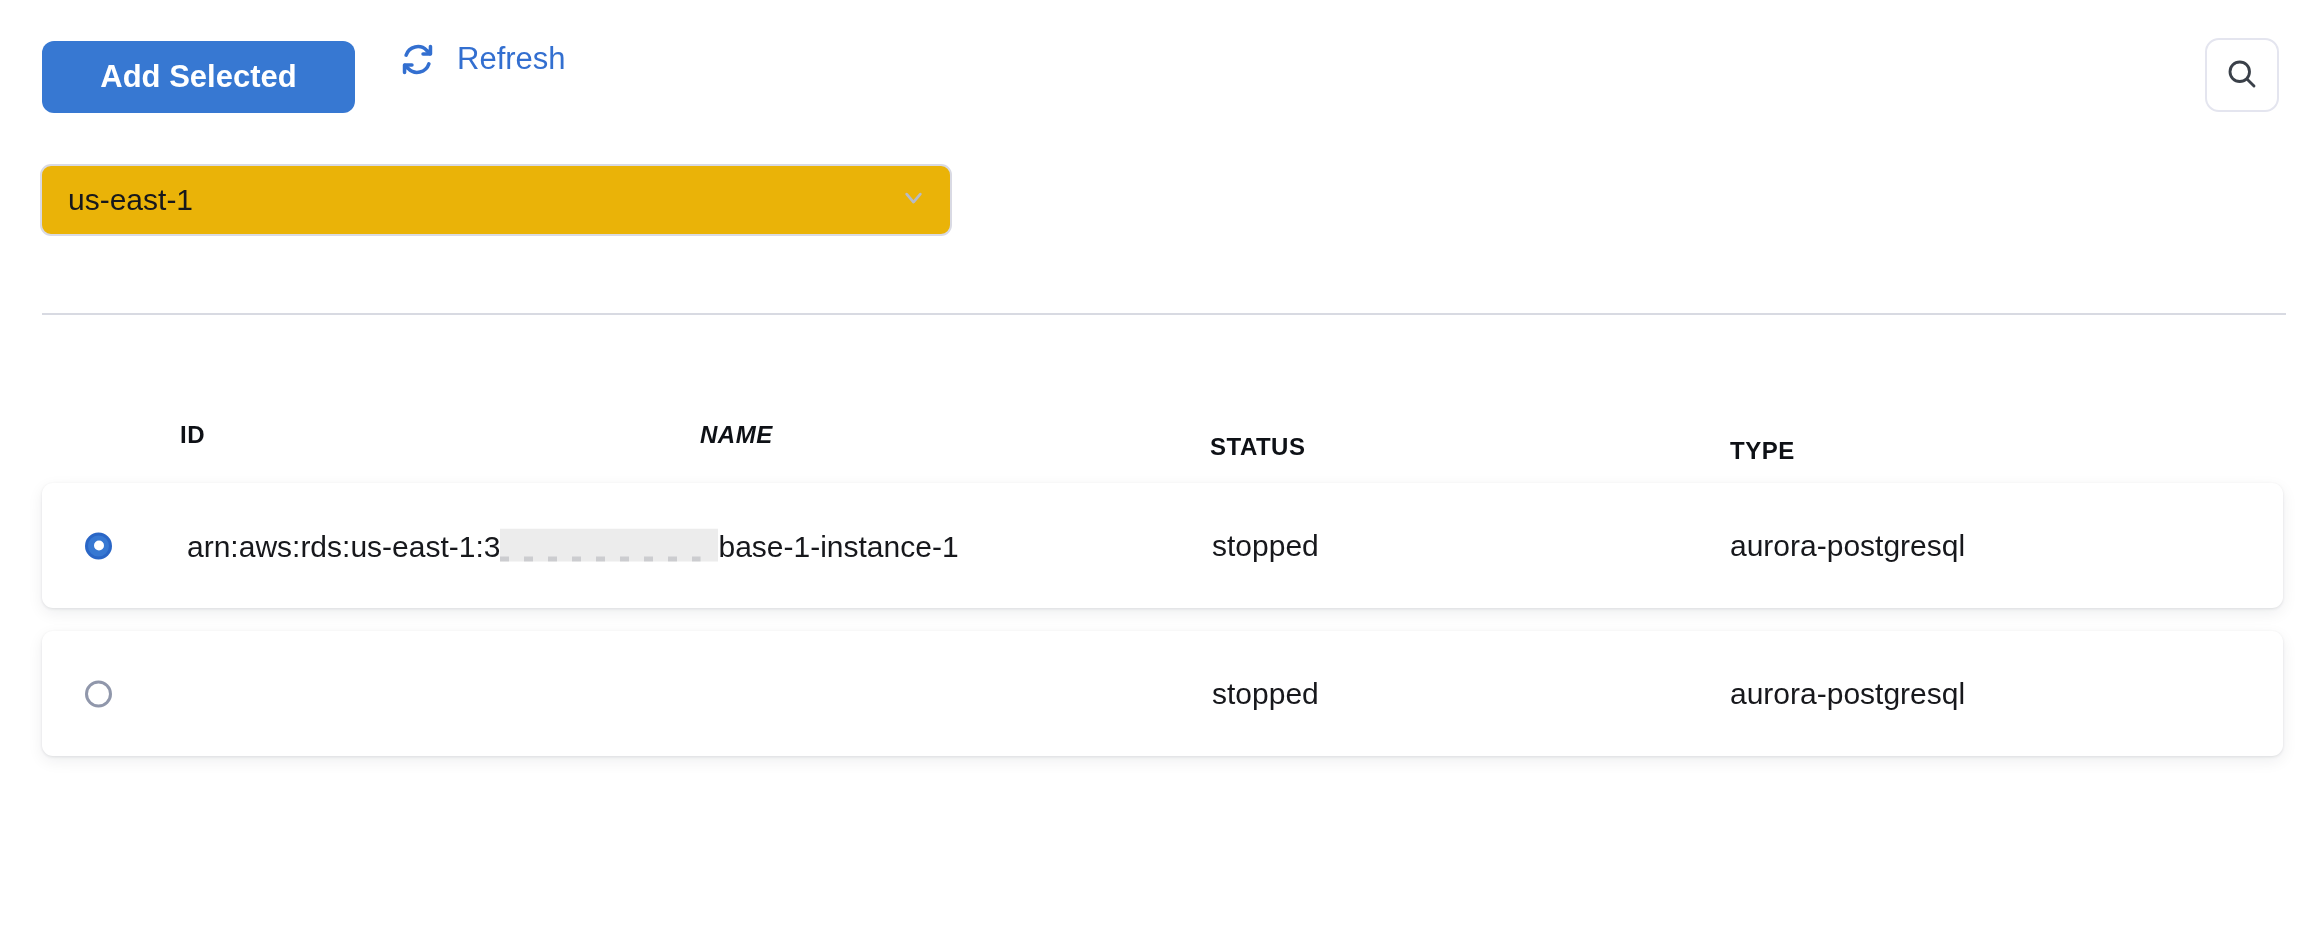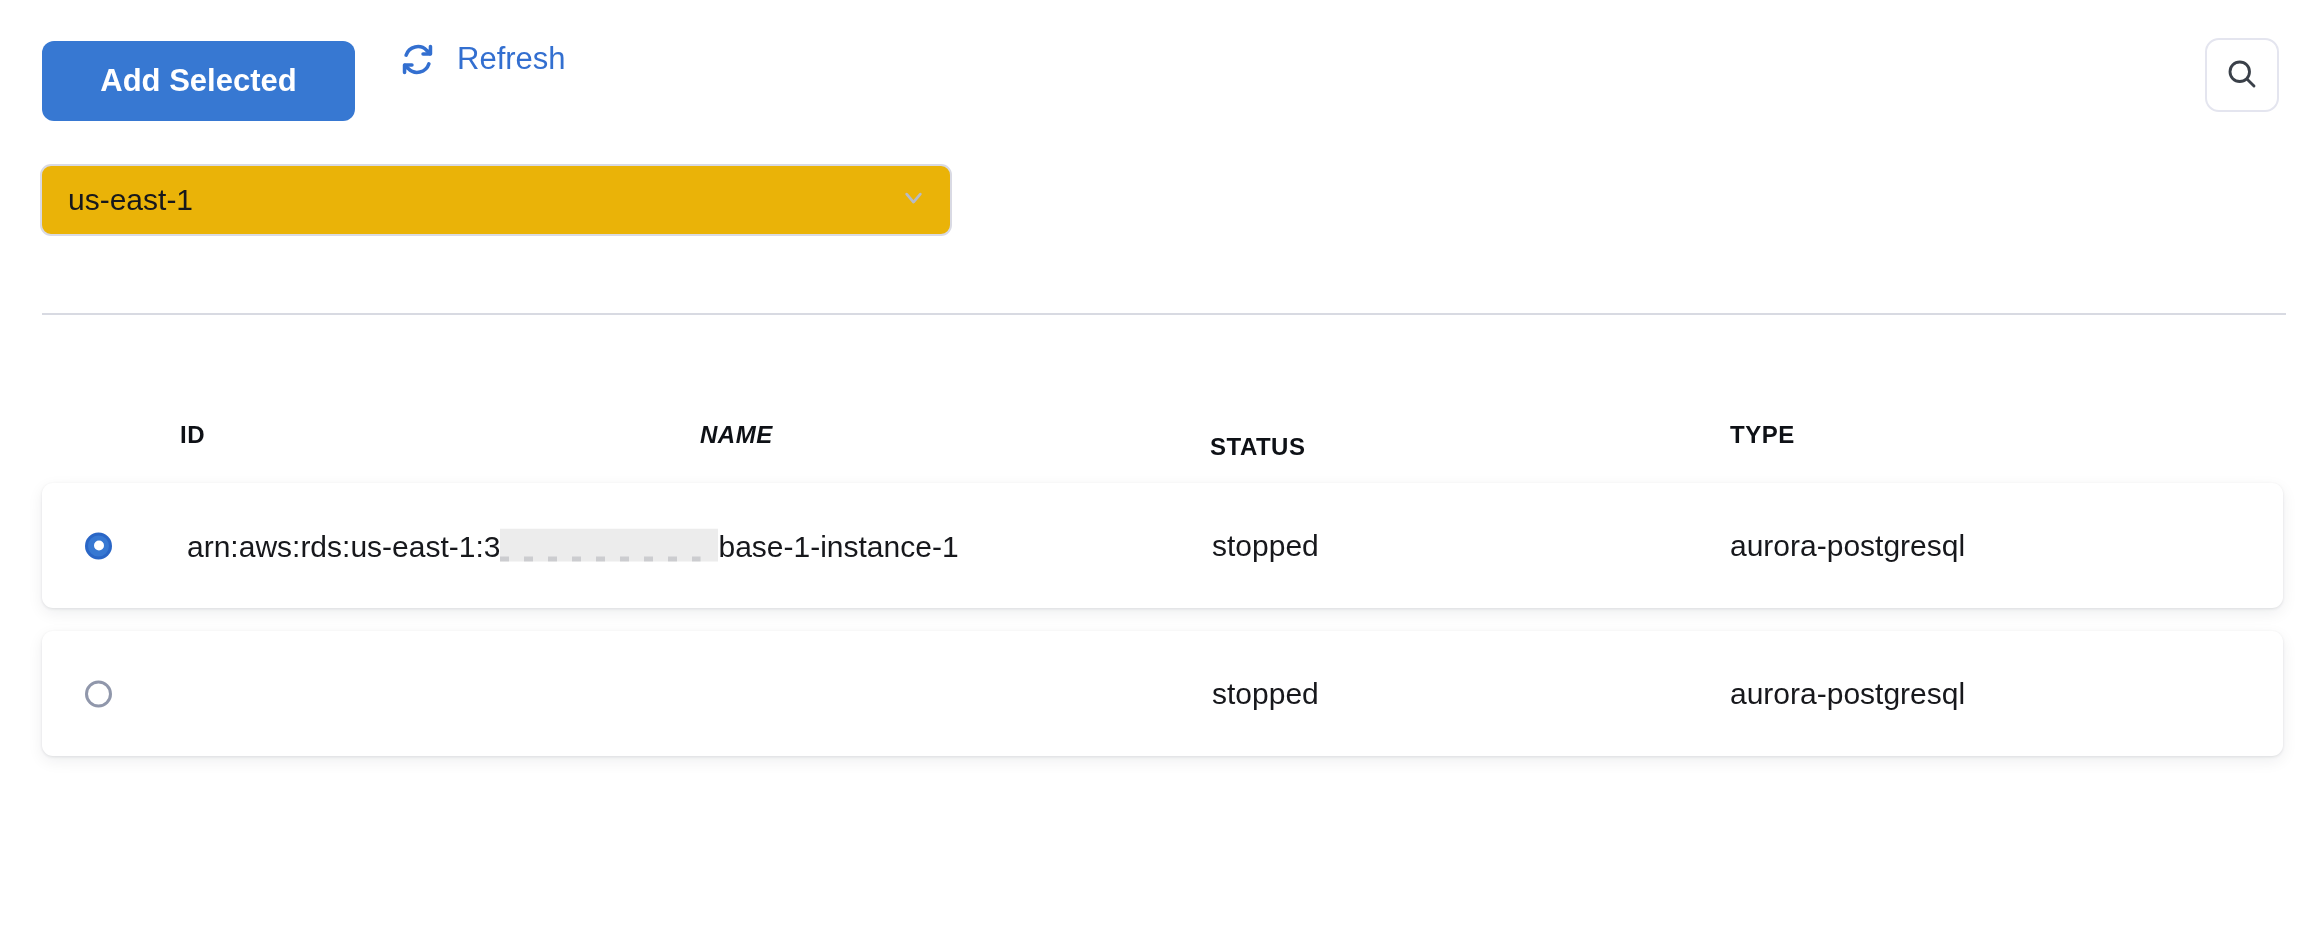--- a/index.html
+++ b/index.html
@@ -3,21 +3,21 @@
 <meta charset="utf-8">
 <style>
   html,body { margin:0; padding:0; background:#ffffff; }
   .page {
     position:relative; width:2298px; height:934px; background:#ffffff;
     font-family:"Liberation Sans", sans-serif; color:#17181C; overflow:hidden;
   }
 
   
   .btn-primary {
-    position:absolute; left:42px; top:41px; width:313px; height:80px;
+    position:absolute; left:42px; top:41px; width:313px; height:72px;
     background:var(--blue,#3778D2); color:#ffffff; border:none; border-radius:12px;
     font-family:"Liberation Sans", sans-serif; font-size:31px; font-weight:700;
     cursor:pointer;
   }
   .refresh {
     position:absolute; left:399px; top:41px; height:72px;
     display:flex; align-items:flex-start; gap:21px;
     color:var(--link,#336FD0); font-size:31px; font-weight:500;
     text-decoration:none; cursor:pointer;
   }
@@ -43,21 +43,21 @@
   }
 
   
   .th {
     position:absolute; top:421px; font-size:24px; font-weight:700;
     color:#0E1116; letter-spacing:0.5px; white-space:nowrap;
   }
   .th-id     { left:180px; }
   .th-name   { left:700px;font-style:italic; }
   .th-status { left:1210px;margin-top:12px; }
-  .th-type   { left:1730px; }
+  .th-type   { left:1730px;margin-top:16px; }
 
   
   .row {
     position:absolute; left:42px; width:2241px; height:125px;
     background:#ffffff; border-radius:11px;
     box-shadow:0 1px 3px rgba(20,24,40,0.10), 0 5px 16px rgba(20,24,40,0.07);
     cursor:pointer;
   }
   .row-0 { top:483px;text-decoration:underline; }
   .row-1 { top:631px; }

